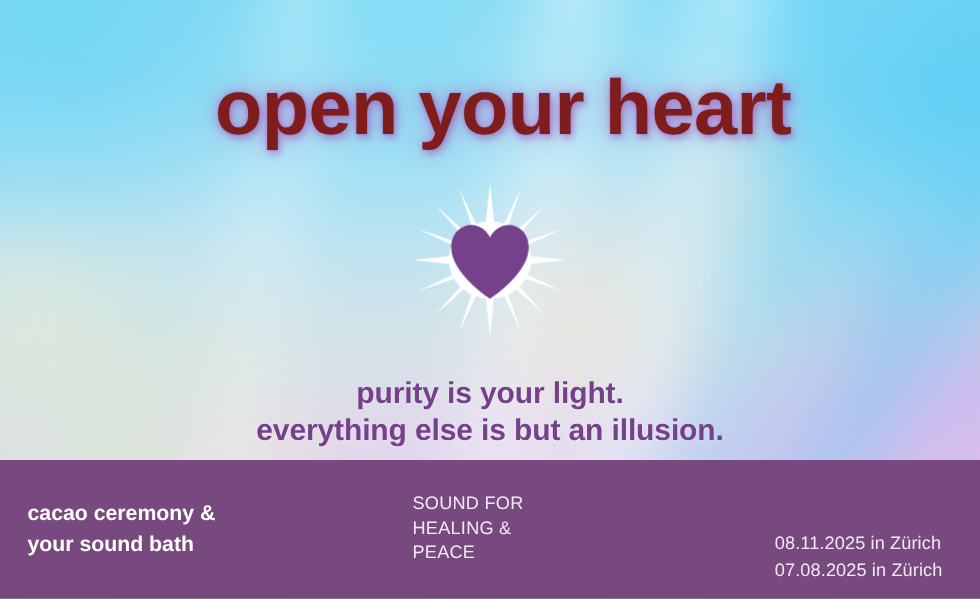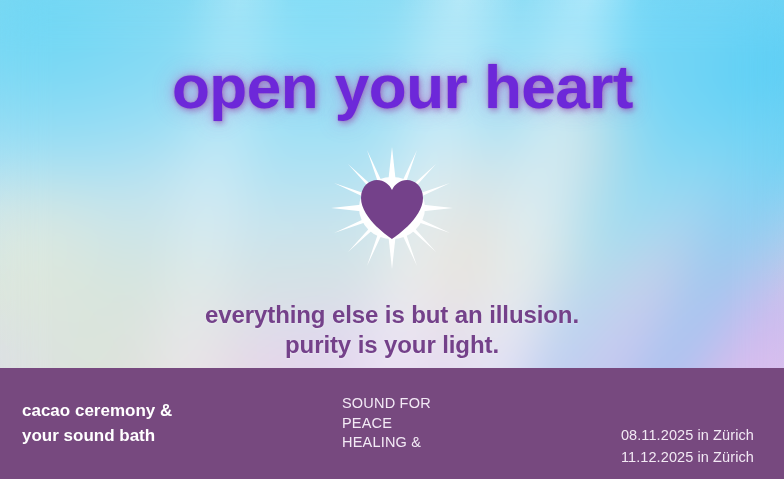--- a/index.html
+++ b/index.html
@@ -85,21 +85,21 @@
   
   .headline {
     position: absolute;
     top: 56px;
     left: 0;
     right: 0;
     text-align: center;
     font-size: 62px;
     font-weight: 700;
     letter-spacing: -0.5px;
-    color: #6d28d9;
+    color: #7f1d1d;
     line-height: 1;
     text-shadow:
       0 0 2px rgba(148, 68, 168, 0.55),
       0 0 10px rgba(168, 86, 190, 0.55),
       0 0 22px rgba(186, 110, 206, 0.45),
       2px 3px 5px rgba(120, 50, 150, 0.30);
     padding-left: 21px;
   }
 
   
@@ -162,21 +162,21 @@
     flex: none;
   }
   .logo-mark svg { display: block; }
   .footer-claim {
     color: #f3eaf6;
     font-size: 14.5px;
     font-weight: 400;
     line-height: 1.36;
     letter-spacing: 0.2px;
   }
-  .footer-claim .ln { display: block; margin-left: 12px; }
+  .footer-claim .ln { display: block; }
 
   .footer-right {
     margin-left: auto;
     padding-right: 30px;
     text-align: left;
     color: #f2e9f4;
     font-size: 14.5px;
     font-weight: 400;
     line-height: 1.5;
     letter-spacing: 0.1px;
@@ -228,42 +228,42 @@
                C 61 92, 30 72, 30 51
                C 30 39, 38.5 33, 46 33
                C 53 33, 58.5 37.5, 61 43
                C 63.5 37.5, 69 33, 76 33
                C 83.5 33, 92 39, 92 51
                C 92 72, 61 92, 61 92 Z" fill="#74418a"></path>
     </svg>
   </div>
 
   <div class="tagline">
+    <span class="ln">purity is your light.</span>
     <span class="ln">everything else is but an illusion.</span>
-    <span class="ln">purity is your light.</span>
   </div>
 
   <div class="footer">
 
     <div class="footer-left">
       <span class="ln">cacao ceremony &amp;</span>
       <span class="ln">your sound bath</span>
     </div>
 
     <div class="footer-mid">
 
 
       <div class="footer-claim">
         <span class="ln">SOUND FOR</span>
+        <span class="ln">HEALING &amp;</span>
         <span class="ln">PEACE</span>
-        <span class="ln">HEALING &amp;</span>
       </div>
 
     </div>
 
     <div class="footer-right">
       <span class="ln">08.11.2025 in Zürich</span>
-      <span class="ln">11.12.2025 in Zürich</span>
+      <span class="ln">07.08.2025 in Zürich</span>
     </div>
 
   </div>
 
 </div>
 
 </body></html>

